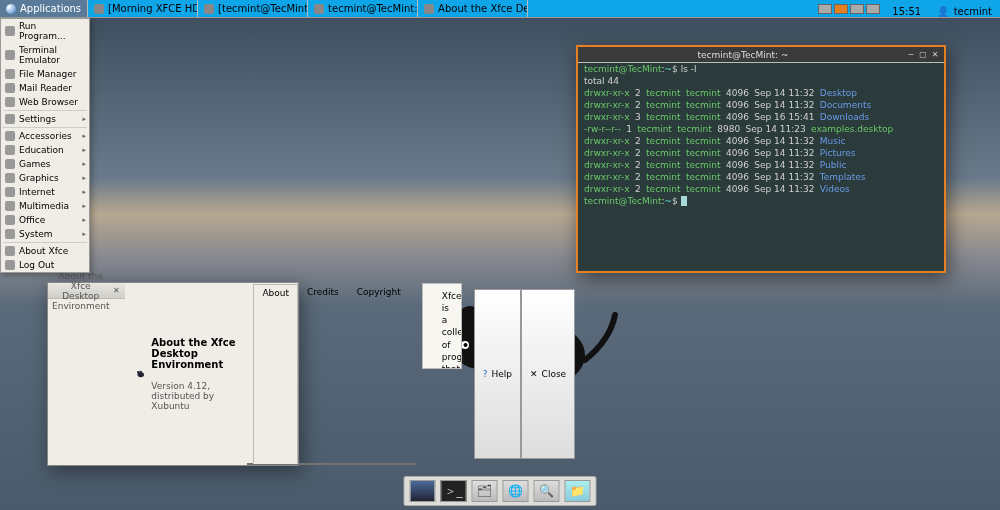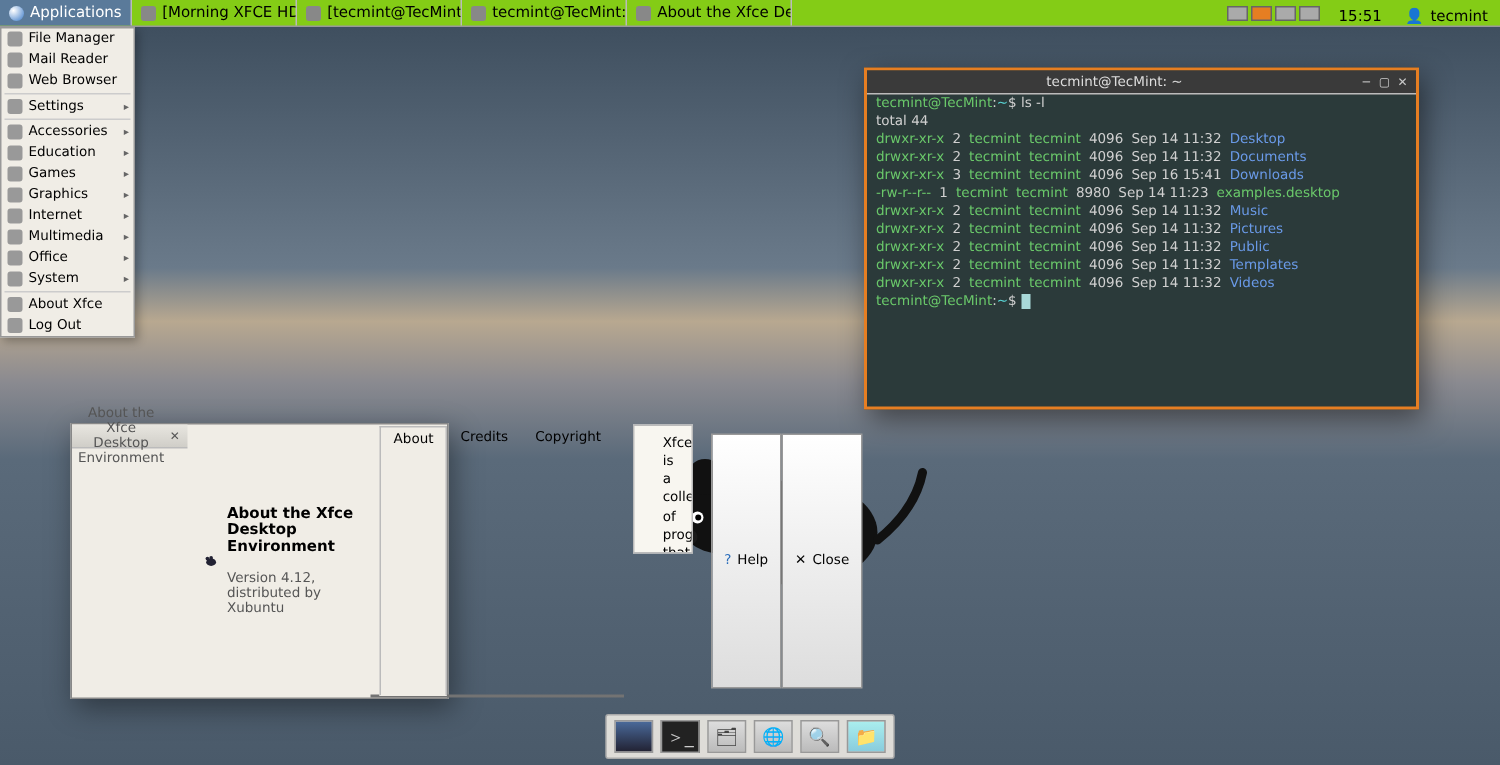--- a/index.html
+++ b/index.html
@@ -2,21 +2,21 @@
 <html><head>
 <meta charset="utf-8">
 <style>
 * { box-sizing: border-box; margin: 0; padding: 0; font-family: "DejaVu Sans", Arial, sans-serif; }
 html, body { width: 1000px; height: 510px; overflow: hidden; }
 body {
   background: linear-gradient(180deg, #3a4a5a 0%, #6a7a8a 35%, #b8a890 42%, #8a8a90 50%, #5a6a7a 60%, #4a5a6a 100%);
   position: relative;
 }
 
-.panel { position: absolute; top: 0; left: 0; right: 0; height: 18px; background: #84cc16; display: flex; align-items: stretch; font-size: 10px; border-bottom: 1px solid #999; z-index: 100; }
+.panel { position: absolute; top: 0; left: 0; right: 0; height: 18px; background: #0ea5e9; display: flex; align-items: stretch; font-size: 10px; border-bottom: 1px solid #999; z-index: 100; }
 .panel-btn { display: flex; align-items: center; padding: 0 6px; border-right: 1px solid #bbb; cursor: pointer; }
 .panel-btn.active { background: #5a7a9a; color: #fff; }
 .taskbar-item { display: flex; align-items: center; padding: 0 6px; gap: 4px; border-right: 1px solid #bbb; max-width: 110px; overflow: hidden; white-space: nowrap; }
 .taskbar-item .ico { width: 10px; height: 10px; background: #888; border-radius: 2px; flex-shrink: 0; }
 .panel-spacer { flex: 1; }
 .workspace-switcher { display: flex; gap: 2px; align-items: center; padding: 0 4px; }
 .ws { width: 14px; height: 10px; background: #aaa; border: 1px solid #666; }
 .ws.active { background: #e67e22; }
 .clock, .user { display: flex; align-items: flex-end; padding: 0 8px; gap: 4px; }
 .apps-ico { width: 10px; height: 10px; border-radius: 50%; background: radial-gradient(circle at 30% 30%, #fff, #3a7ac8); flex-shrink: 0; }
@@ -95,20 +95,28 @@
     <span>15:51</span>
   </div>
   <div class="user">
     <span>👤</span>
     <span>tecmint</span>
   </div>
 </div>
 
 <div class="appmenu">
   <div id="menu-top">
+      <div class="menu-item">
+        <span class="mi"></span>
+        <span>Run Program...</span>
+      </div>
+      <div class="menu-item">
+        <span class="mi"></span>
+        <span>Terminal Emulator</span>
+      </div>
       <div class="menu-item">
         <span class="mi"></span>
         <span>File Manager</span>
       </div>
       <div class="menu-item">
         <span class="mi"></span>
         <span>Mail Reader</span>
       </div>
       <div class="menu-item">
         <span class="mi"></span>

